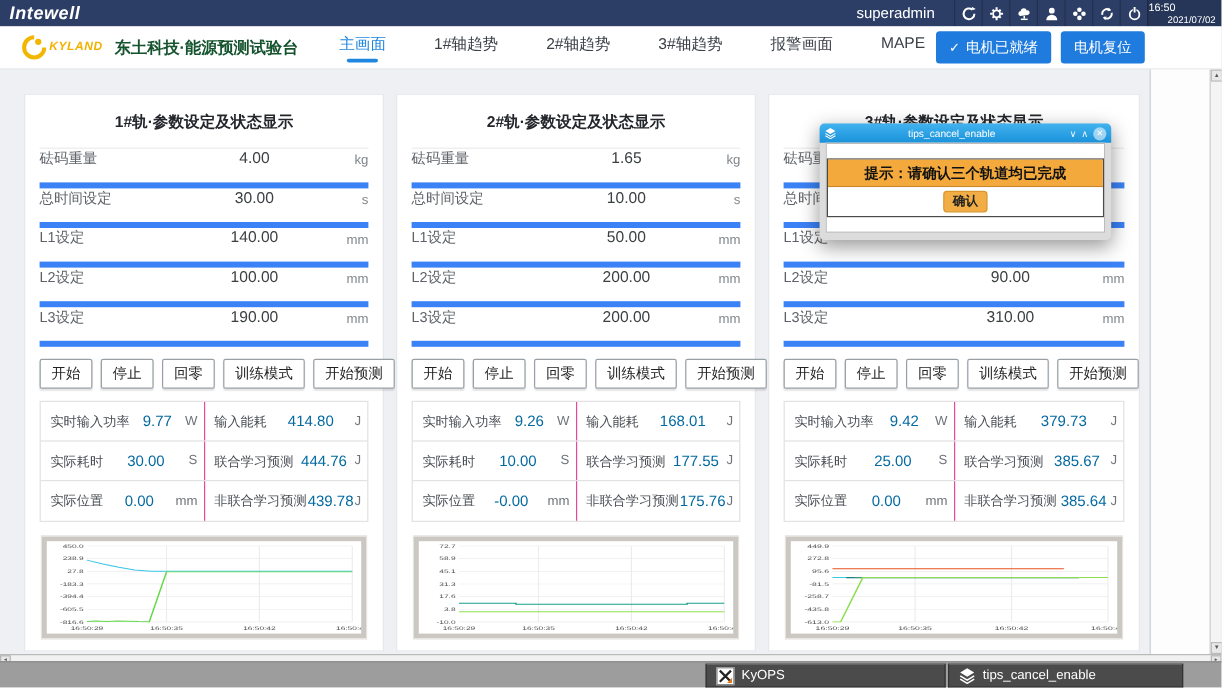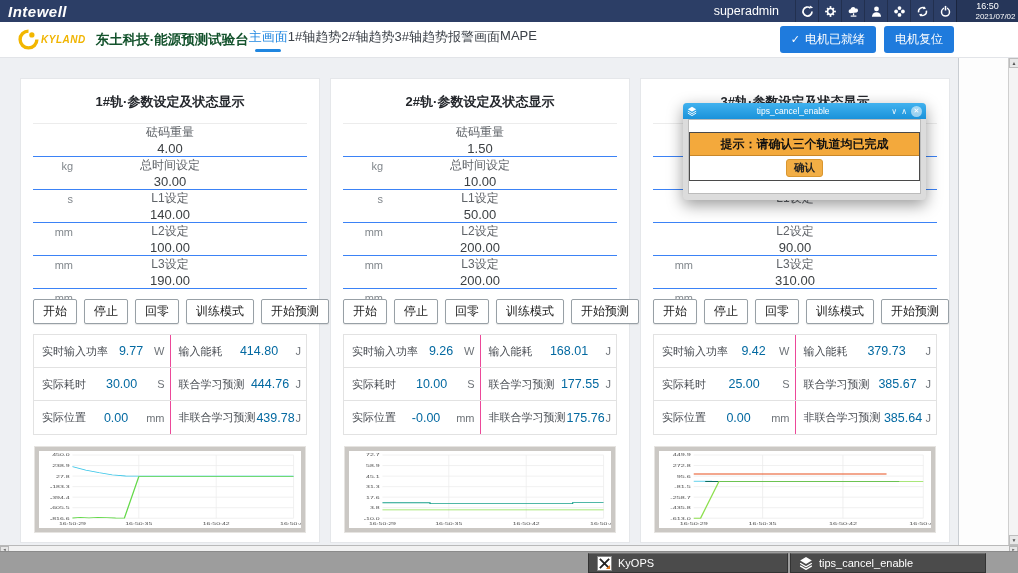--- a/index.html
+++ b/index.html
@@ -7,43 +7,43 @@
   body { font-family:"Liberation Sans","DejaVu Sans",sans-serif; background:#eef0f3; position:relative; }
   #page { position:absolute; inset:0; width:1018px; height:573px; }
 
   
   .topbar { position:absolute; left:0; top:0; width:1018px; height:22px; background:#2c3e66; display:flex; align-items:center; color:#fff; }
   .tb-logo { font-size:15px; font-weight:bold; font-style:italic; letter-spacing:.5px; margin-left:8px; }
   .tb-right { margin-left:auto; display:flex; align-items:center; height:100%; }
   .tb-user { font-size:12.5px; margin-right:16px; }
   .tb-icon { width:23px; height:22px; display:flex; align-items:center; justify-content:center; border-left:1px solid rgba(0,0,0,.22); cursor:pointer; }
   .tb-icon svg { width:13px; height:13px; display:block; }
-  .tb-time { width:62px; height:22px; border-left:1px solid rgba(0,0,0,.3); background:rgba(0,0,0,.12); display:flex; flex-direction:column; align-items:center; justify-content:center; line-height:1.15; }
+  .tb-time { width:62px; height:22px; border-left:1px solid rgba(0,0,0,.3); background:rgba(0,0,0,.12); display:flex; flex-direction:column; justify-content:center; line-height:1.15; }
   .tb-time .t1 { font-size:9px; } .tb-time .t2 { font-size:8px;padding-left:16px; }
 
   
   .navbar { position:absolute; left:0; top:22px; width:1018px; height:36px; background:#fff; border-bottom:1px solid #e2e4e8; display:flex; align-items:center; padding-left:18px; }
   .brand { display:flex; align-items:center; }
   .brand-emblem svg { width:21px; height:21px; display:block; }
   .brand-name { color:#f0b400; font-weight:bold; font-style:italic; font-size:10px; letter-spacing:.5px; margin-left:2px; }
   .nav-title { font-size:13.5px; font-weight:bold; color:#14532d; margin-left:10px; }
-  .tabs { display:flex; }
+  .tabs { display:flex; margin-left:34px; gap:40px; }
   .tab { font-size:13px; color:#3c4148; cursor:pointer; text-align:center; }
   .tab.active { color:#1f86e0; }
   .tab.active::after { content:""; display:block; width:26px; height:3px; background:#1f86e0; border-radius:2px; margin:3px auto 0; }
   .nav-btns { margin-left:auto; margin-right:64px; display:flex; gap:8px; }
   .nav-btn { background:#1f7bdd; color:#fff; border:none; border-radius:3px; font-size:12px; padding:5px 11px; cursor:pointer; font-family:inherit; display:flex; align-items:center; gap:5px; }
   .nav-btn .chk { font-size:11px; }
 
   
   .content { position:absolute; left:0; top:58px; width:958px; height:487px; display:flex; gap:10px; padding:20px 0 2px 20px; }
   .card { background:#fff; border:1px solid #e5e7ea; display:flex; flex-direction:column; padding:0 12px; }
   .card.w1 { width:300px; } .card.w2 { width:300px; } .card.w3 { width:310px; }
   .card-title { text-align:center; font-size:13px; font-weight:bold; color:#23262b; padding:14px 0 12px; border-bottom:1px solid #ececec; }
-  .param-row { display:flex; align-items:center; height:33px; border-bottom:1px solid #3b82f6;flex-direction:column; }
+  .param-row { display:flex; align-items:flex-start; height:33px; border-bottom:5px solid #3b82f6; }
   .p-label { flex:1; font-size:12px; color:#5f6368; }
   .p-value { width:110px; text-align:center; font-size:13px; color:#3c4043; cursor:pointer; }
   .p-unit { width:40px; text-align:right; font-size:11px; color:#80868b; align-self:flex-start; padding-top:4px; }
   .btn-row { display:flex; gap:7px; margin:10px 0 2px; }
   .pbtn { background:#fff; border:1px solid #98a0a6; border-radius:2px; font-size:12px; color:#222; padding:3px 9px; box-shadow:0 1px 1px rgba(0,0,0,.1); cursor:pointer; font-family:inherit; white-space:nowrap; }
   .status-table { border:1px solid #e2e2e2; margin-top:8px; }
   .status-row { display:flex; border-bottom:1px solid #e2e2e2; height:33px; }
   .status-row:last-child { border-bottom:none; }
   .status-cell { flex:1; display:flex; align-items:center; padding:0 5px 0 8px; min-width:0; }
   .status-cell:first-child { border-right:1px solid #ec4899; }
@@ -286,21 +286,21 @@
             <text x="274" y="129" font-size="7.5" fill="#4d4d4d" text-anchor="middle">16:50:49</text>
             <polyline points="36.0,27.4 50.3,33.1 64.6,37.8 78.8,41.7 93.1,43.5 101.5,43.7 274.0,43.7" fill="none" stroke="#3bc6e8" stroke-width="1.4"></polyline>
             <polyline points="36.0,116.6 44.3,115.6 53.8,116.3 63.4,115.6 72.9,116.1 82.4,116.6 91.9,116.8 107.4,44.5 274.0,44.5" fill="none" stroke="#63d948" stroke-width="1.4"></polyline>
           </svg>
         </div>
       </div>
       <div class="card w2">
         <div class="card-title">2#轨·参数设定及状态显示</div>
         <div class="param-row">
           <span class="p-label">砝码重量</span>
-          <span class="p-value">1.50</span>
+          <span class="p-value">1.65</span>
           <span class="p-unit">kg</span>
         </div>
         <div class="param-row">
           <span class="p-label">总时间设定</span>
           <span class="p-value">10.00</span>
           <span class="p-unit">s</span>
         </div>
         <div class="param-row">
           <span class="p-label">L1设定</span>
           <span class="p-value">50.00</span>

